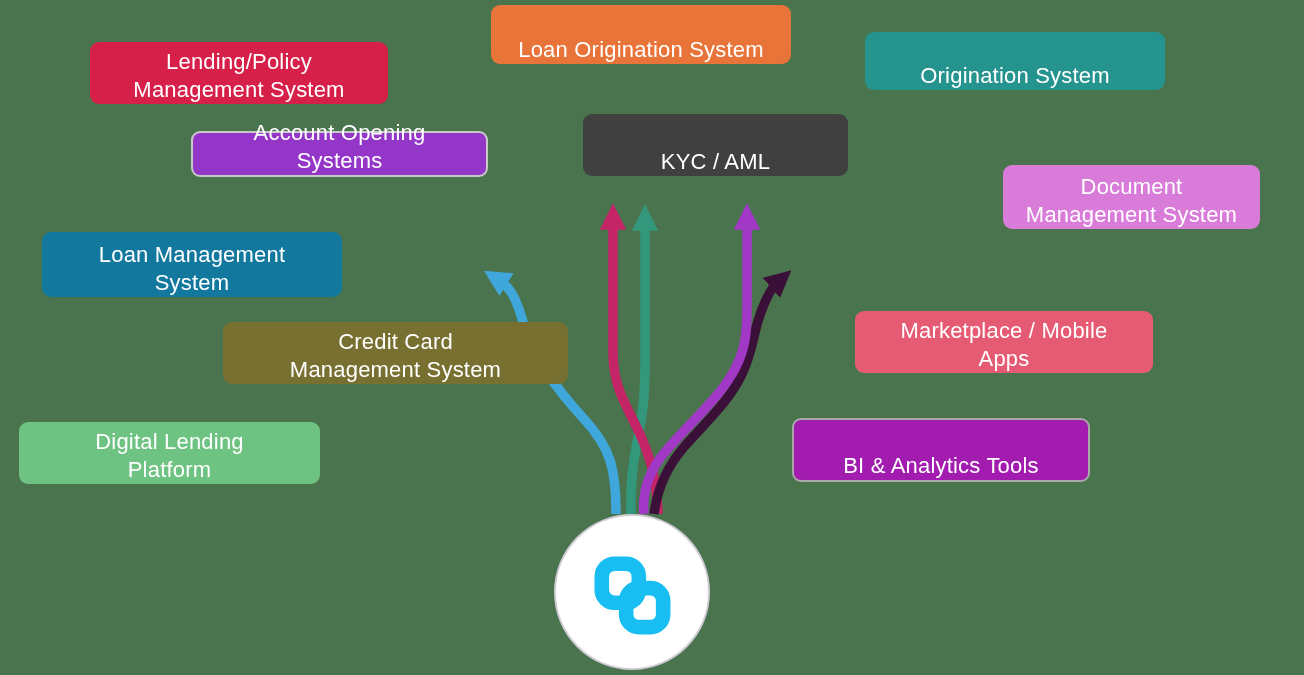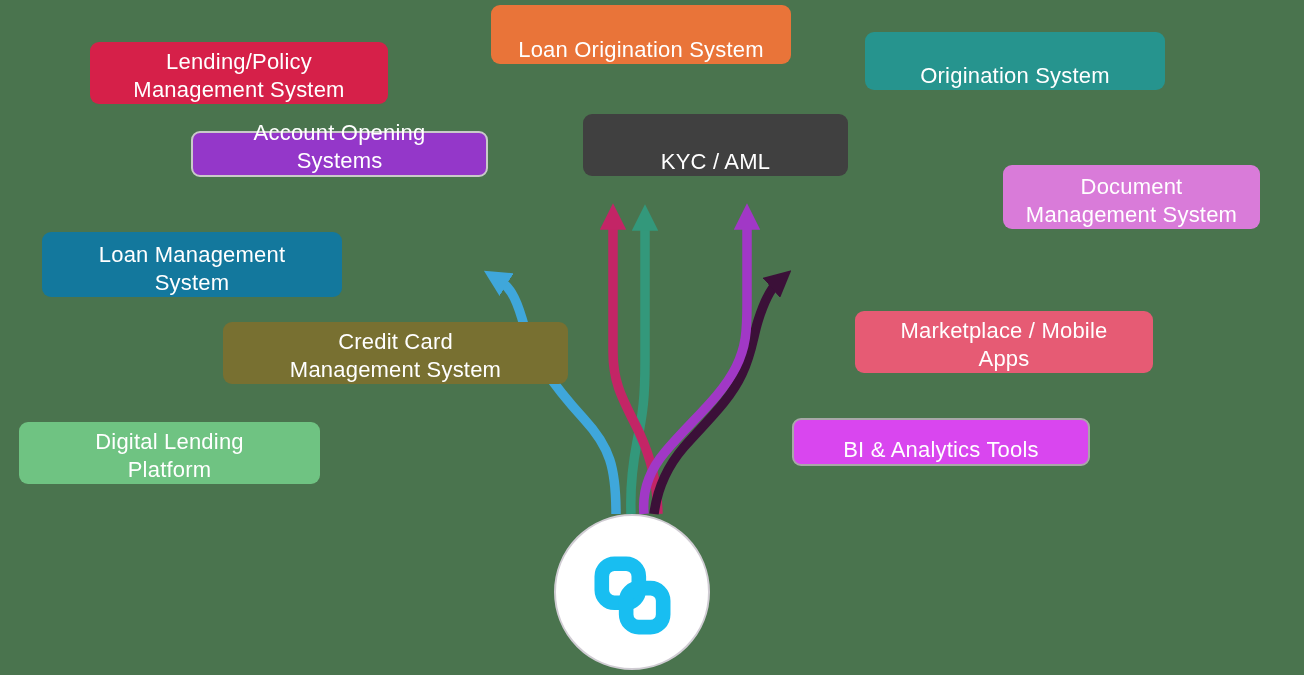--- a/index.html
+++ b/index.html
@@ -103,17 +103,17 @@
 Apps</span>
   </div>
       <div class="node" style="left: 223px; top: 322px; width: 345px; height: 62px; background: rgb(120, 112, 49);">
     <span class="node-label">Credit Card
 Management System</span>
   </div>
       <div class="node" style="left: 0px; top: 422px; width: 301px; height: 62px; background: rgb(111, 195, 130); margin-left: 19px;">
     <span class="node-label">Digital Lending
 Platform</span>
   </div>
-      <div class="node" style="left: 792px; top: 418px; width: 298px; height: 48px; background: #d946ef; border: 2px solid rgb(168, 168, 168);">
+      <div class="node" style="left: 792px; top: 418px; width: 298px; height: 64px; background: #a21caf; border: 2px solid rgb(168, 168, 168);">
     <span class="node-label">BI &amp; Analytics Tools</span>
   </div>
     </div>
 </div>
 
 </body></html>

